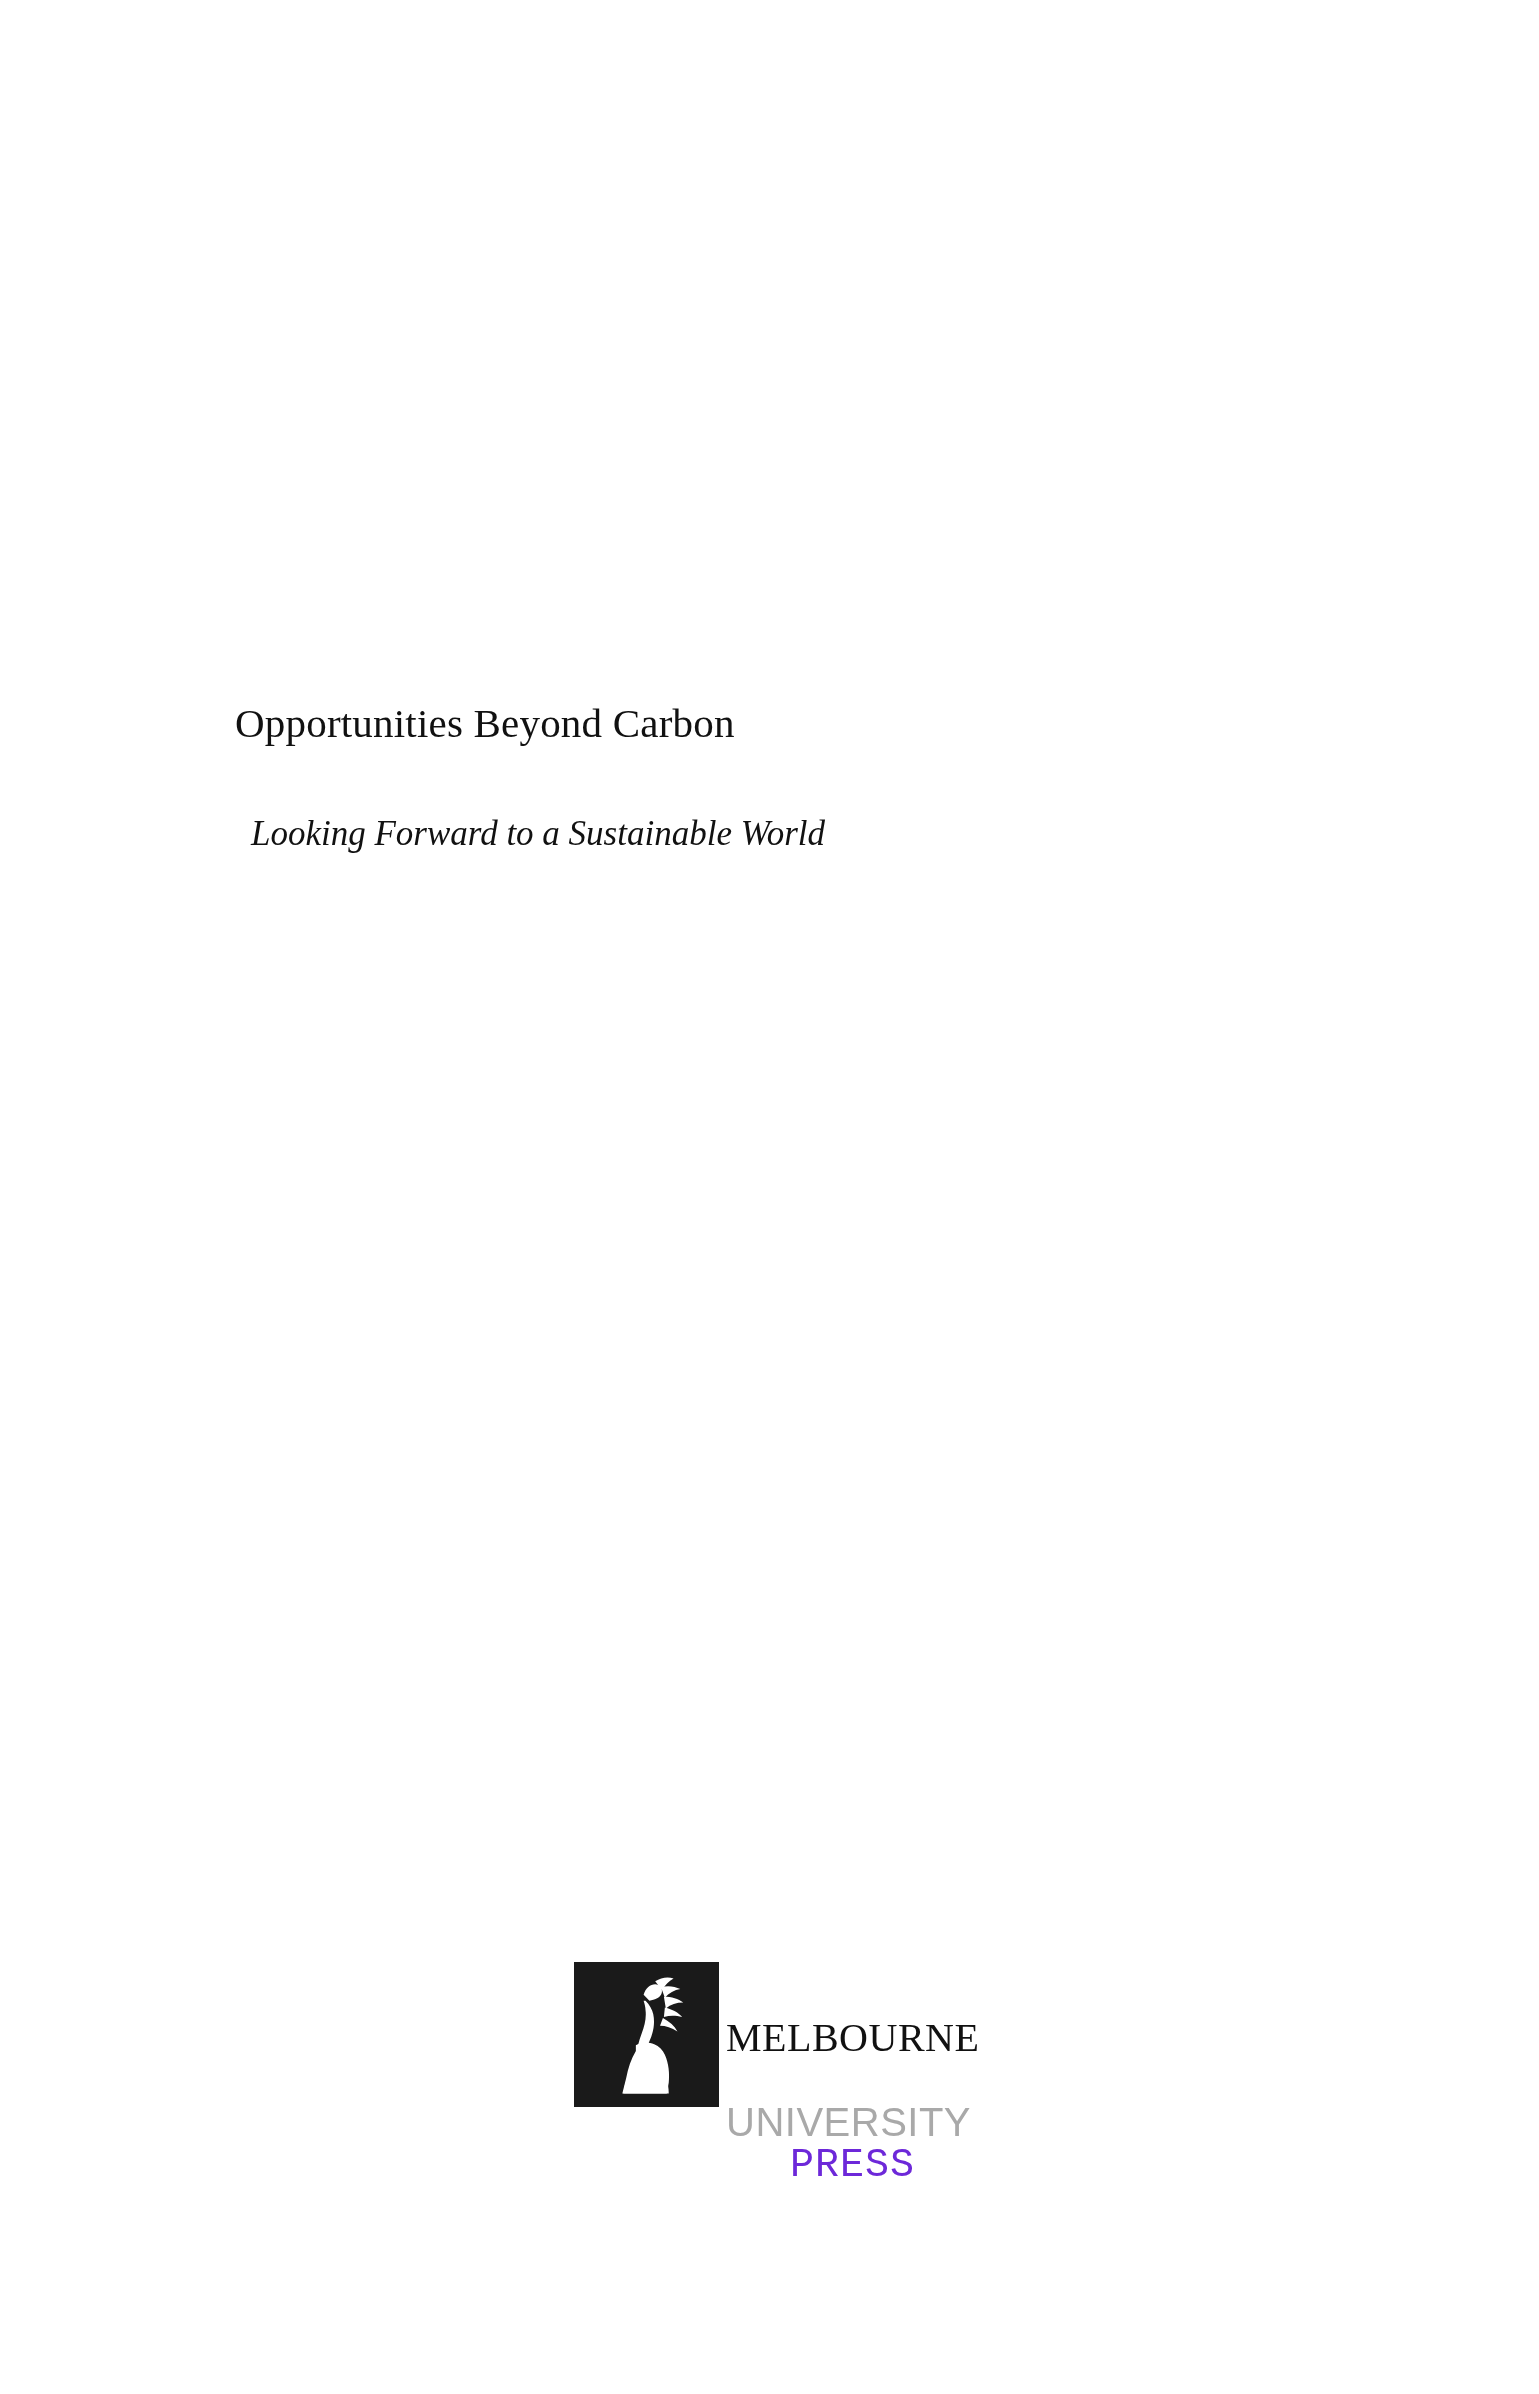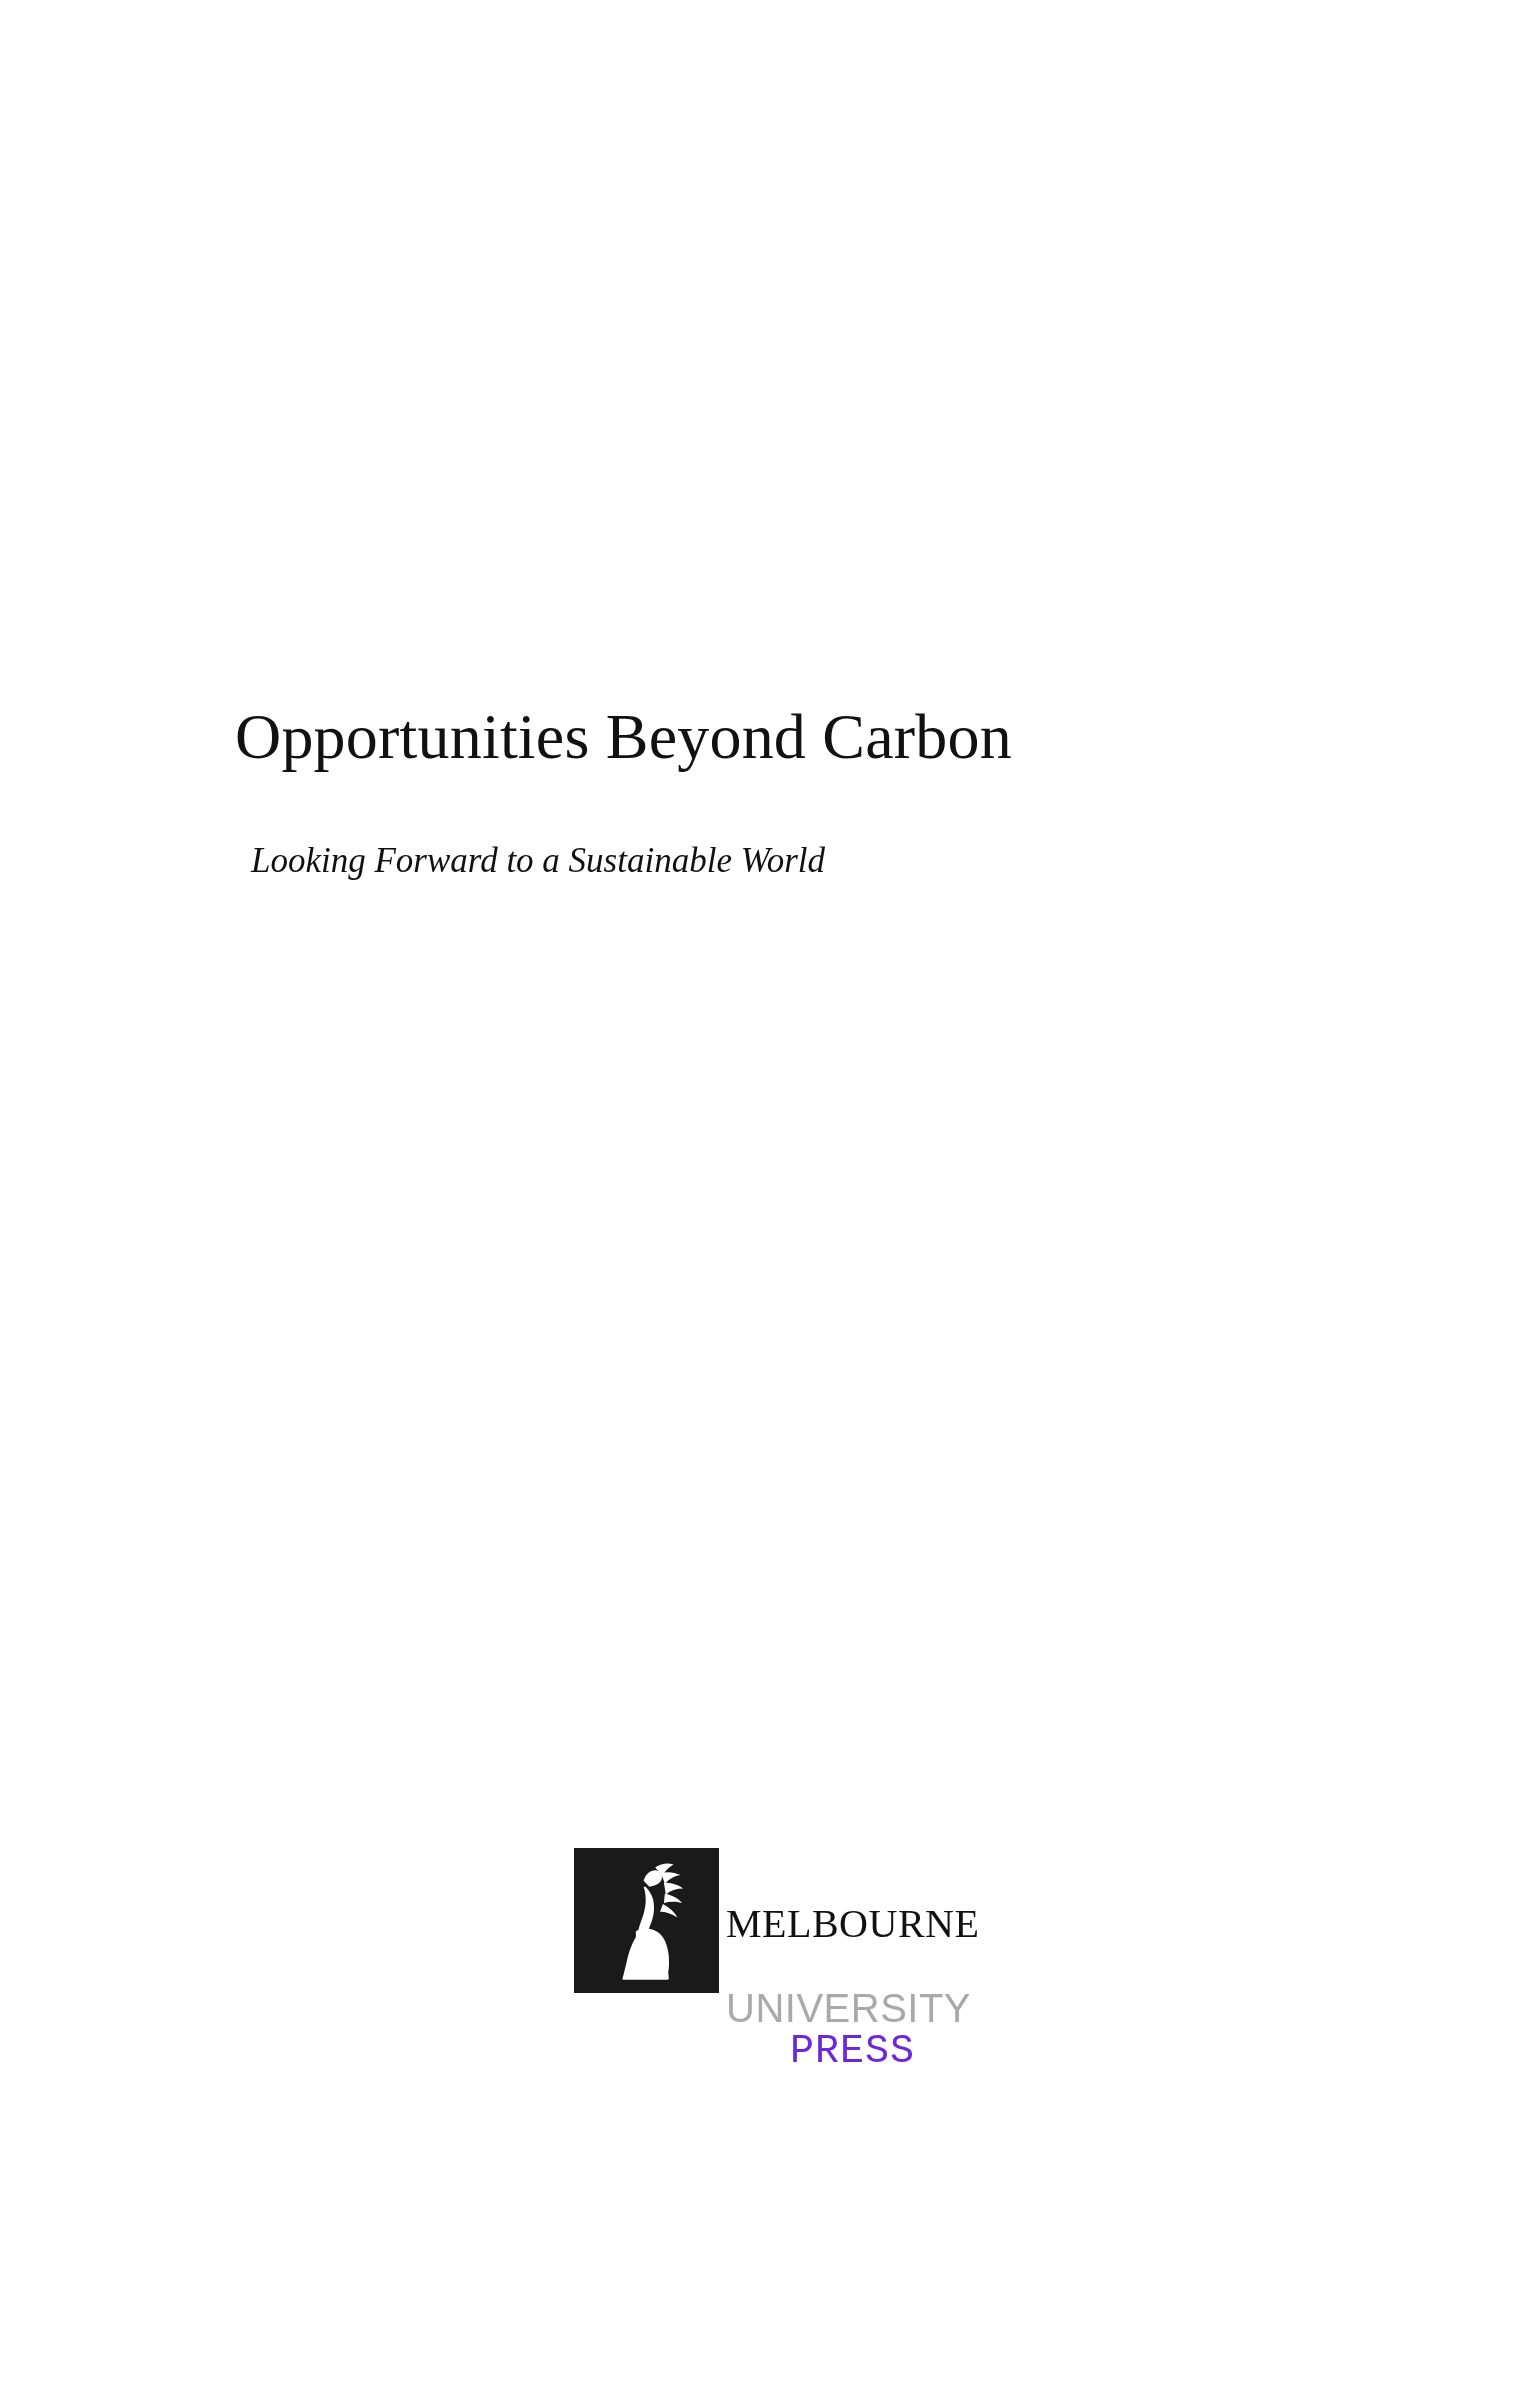--- a/index.html
+++ b/index.html
@@ -24,21 +24,21 @@
 
   .title-block {
     position: absolute;
     left: 235px;
     top: 700px;
     width: 1062px;
   }
 
   .book-title {
     font-family: "Liberation Serif", serif;
-    font-size: 64px;
+    font-size: 41px;
     font-weight: 400;
     line-height: 1.15;
     letter-spacing: 0.2px;
     color: #111111;
     margin: 0;
   }
 
   .book-subtitle {
     font-family: "Liberation Serif", serif;
     font-style: italic;
@@ -58,21 +58,21 @@
     font-size: 46px;
     font-weight: 400;
     color: #111111;
     white-space: nowrap;
   }
 
   
   .logo-wrap {
     position: absolute;
     left: 574px;
-    top: 1848px;
+    top: 1962px;
     width: 454px;
     height: 232px;
   }
 
   .logo-mark {
     position: absolute;
     left: 0;
     top: 0;
     width: 145px;
     height: 145px;

